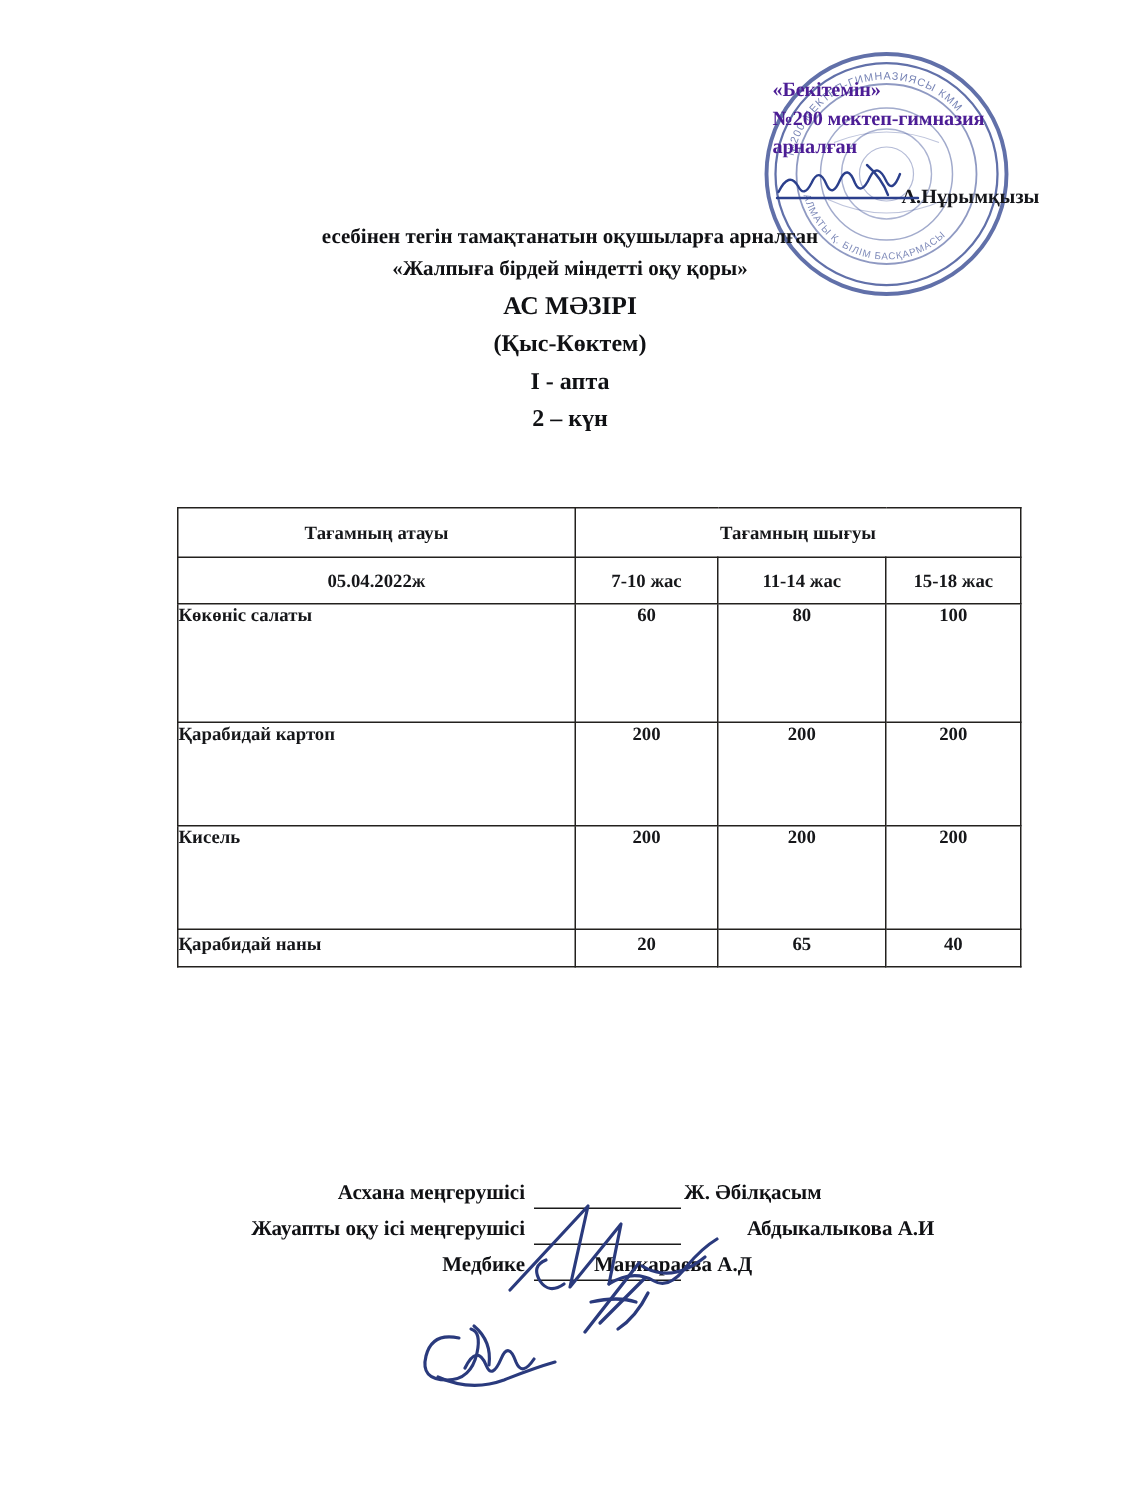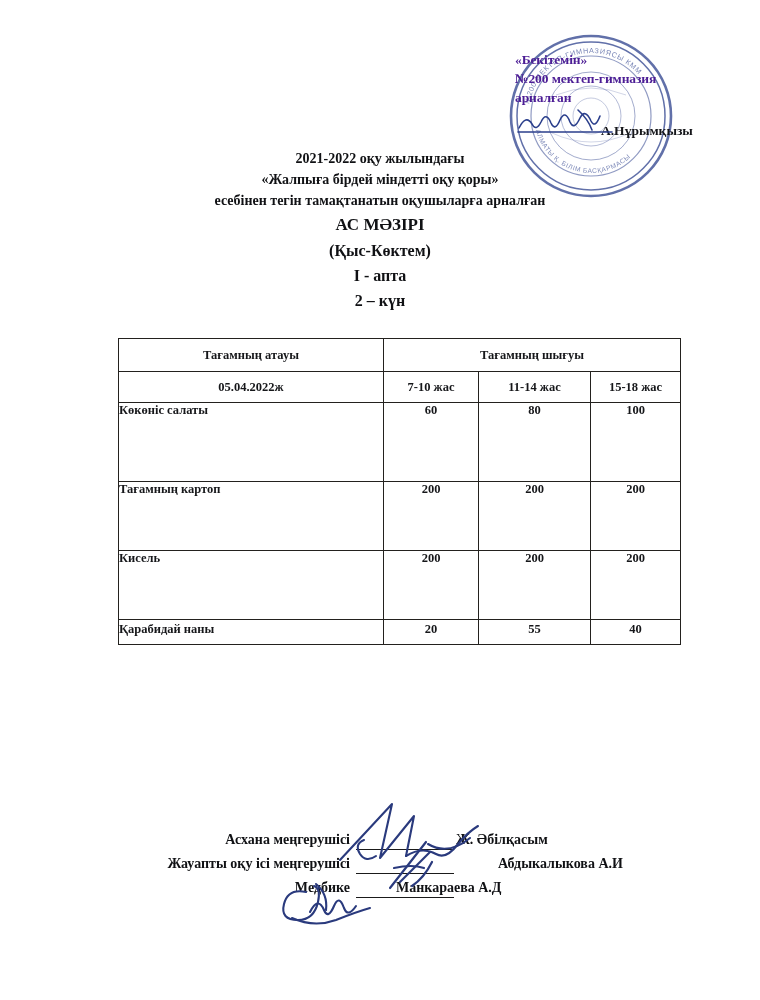--- a/index.html
+++ b/index.html
@@ -145,21 +145,21 @@
   .date-cell {
     text-align: center;
     height: 30px;
     vertical-align: middle;
   }
 
   
   .sign-block {
     position: absolute;
     left: 0;
-    top: 832px;
+    top: 788px;
     width: 688px;
     z-index: 3;
   }
   .sign-row {
     position: relative;
     height: 24px;
     font-weight: bold;
     font-size: 14px;
     color: #101114;
     white-space: nowrap;
@@ -241,23 +241,22 @@
     <svg width="110" height="30" viewBox="0 0 110 30" aria-hidden="true">
       <g fill="none" stroke="#2b3f8c" stroke-width="1.6" stroke-linecap="round">
         <path d="M3 22 q7 -14 13 -4 q4 8 9 -2 q5 -11 10 1 q4 9 9 -3 q5 -11 10 2 q4 9 10 -4 q5 -10 11 3 q4 8 9 -5"></path>
         <path d="M62 4 q10 9 14 20"></path>
         <path d="M2 26 L96 26"></path>
       </g>
     </svg>
   </div>
 
   <div class="title-block">
-    <div class="title-line">2021-2022 оқу жылындағы</div>
+    <div class="title-line">есебінен тегін тамақтанатын оқушыларға арналған</div>
     <div class="title-line">«Жалпыға бірдей міндетті оқу қоры»</div>
-    <div class="title-line">есебінен тегін тамақтанатын оқушыларға арналған</div>
     <div class="title-line bigger">АС МӘЗІРІ</div>
     <div class="title-line big">(Қыс-Көктем)</div>
     <div class="title-line big">I - апта</div>
     <div class="title-line big">2 – күн</div>
   </div>
 
   <table class="menu-table">
     <colgroup>
       <col class="col-name">
         <col class="col-a1">
@@ -277,35 +276,35 @@
       </tr>
     </thead>
     <tbody>
       <tr class="tall">
         <td class="cell-name">Көкөніс салаты</td>
         <td class="cell-val">60</td>
         <td class="cell-val">80</td>
         <td class="cell-val">100</td>
       </tr>
       <tr class="mid">
-        <td class="cell-name">Тағамның картоп</td>
+        <td class="cell-name">Қарабидай картоп</td>
         <td class="cell-val">200</td>
         <td class="cell-val">200</td>
         <td class="cell-val">200</td>
       </tr>
       <tr class="mid">
         <td class="cell-name">Кисель</td>
         <td class="cell-val">200</td>
         <td class="cell-val">200</td>
         <td class="cell-val">200</td>
       </tr>
       <tr class="short">
         <td class="cell-name">Қарабидай наны</td>
         <td class="cell-val">20</td>
-        <td class="cell-val">55</td>
+        <td class="cell-val">65</td>
         <td class="cell-val">40</td>
       </tr>
     </tbody>
   </table>
 
   <div class="sign-block">
     <div class="sign-row sr1">
       <span class="sign-role">Асхана меңгерушісі</span>
       <span class="sign-rule"></span>
       <span class="sign-person">Ж. Әбілқасым</span>

